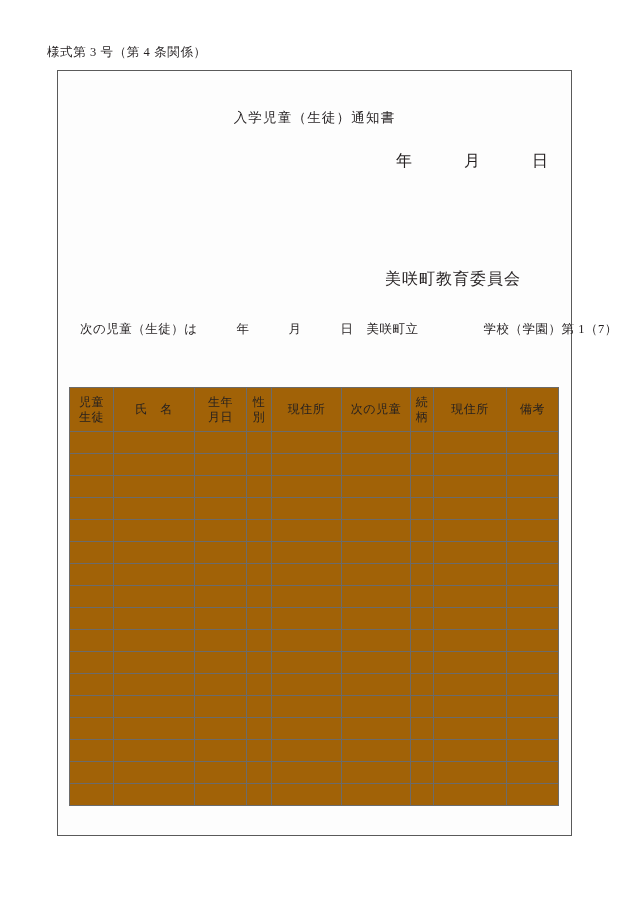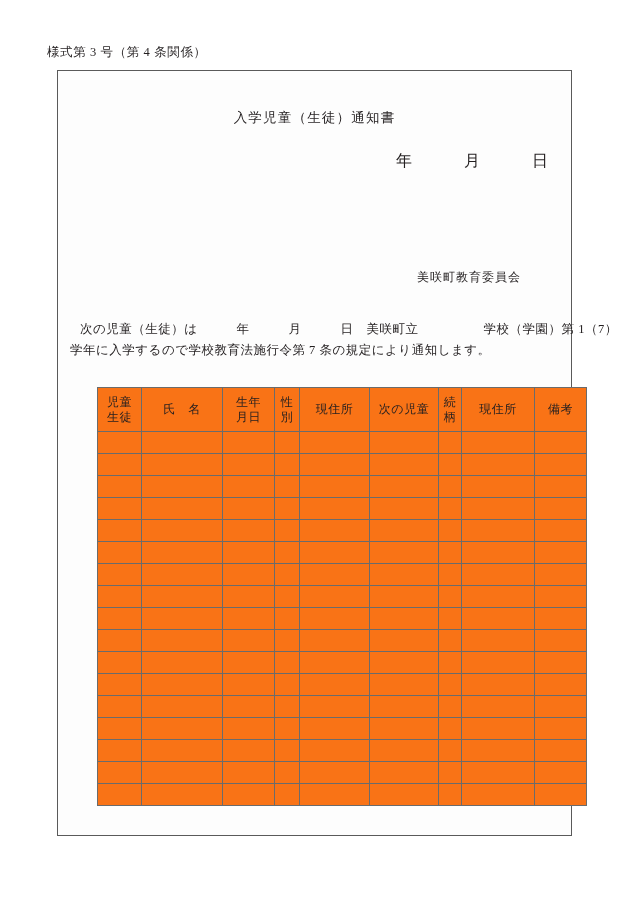--- a/index.html
+++ b/index.html
@@ -67,21 +67,21 @@
     font-size: 12.5px;
     letter-spacing: 1px;
     white-space: pre;
   }
 
   
   .issuer {
     position: absolute;
     right: 50px;
     top: 198px;
-    font-size: 12px;
+    font-size: 16px;
     letter-spacing: 1px;
     white-space: nowrap;
   }
 
   
   .body-text {
     position: absolute;
     left: 12px;
     right: 12px;
     top: 248px;
@@ -98,22 +98,21 @@
   }
 
   
   .form-table {
     position: absolute;
     left: 11px;
     top: 316px;
     width: 490px;
     border-collapse: collapse;
     table-layout: fixed;
-    background: #f97316;
-    margin-left: 28px;
+    background: #a16207;
   }
   .form-table th,
   .form-table td {
     border: 1px solid #6b6b6b;
     padding: 0;
     font-weight: normal;
     font-size: 12px;
     letter-spacing: 0.5px;
     text-align: center;
     vertical-align: middle;
@@ -152,21 +151,20 @@
 
   <div class="doc-title">入学児童（生徒）通知書</div>
 
   <div class="date-line">年　　　月　　　日</div>
 
 
   <div class="issuer">美咲町教育委員会</div>
 
   <div class="body-text">
     <div class="line line-1">次の児童（生徒）は　　　年　　　月　　　日　美咲町立　　　　　学校（学園）第 1（7）</div>
-    <div class="line line-2">学年に入学するので学校教育法施行令第 7 条の規定により通知します。</div>
   </div>
 
   <table class="form-table">
     <colgroup>
       <col class="col-child">
       <col class="col-name">
       <col class="col-dob">
       <col class="col-sex">
       <col class="col-addr1">
       <col class="col-guardian">

